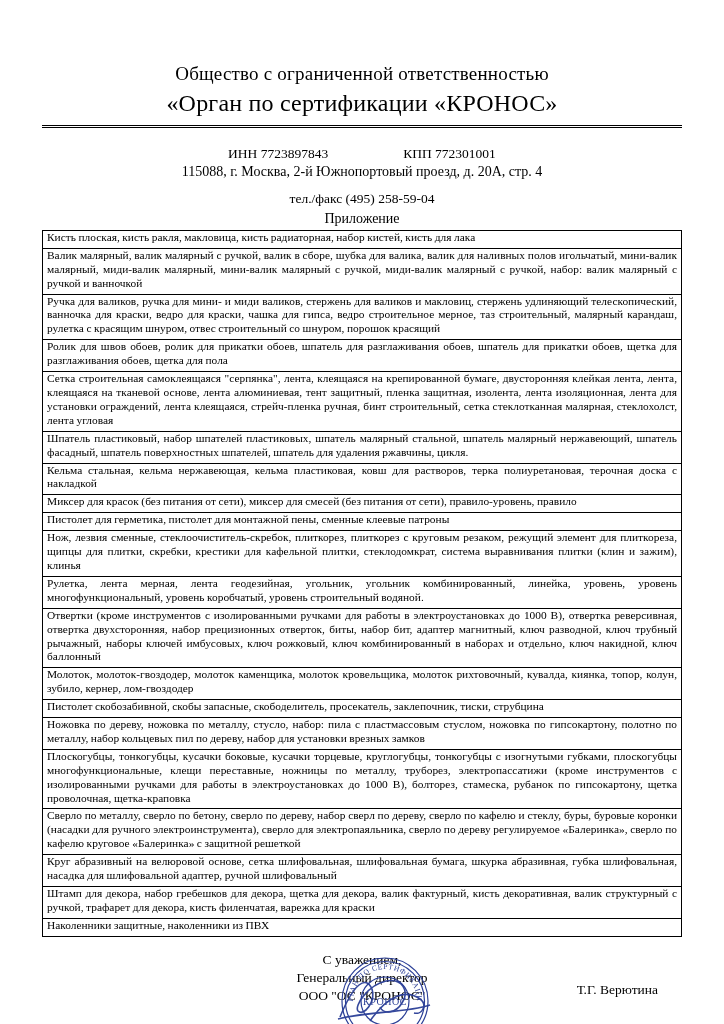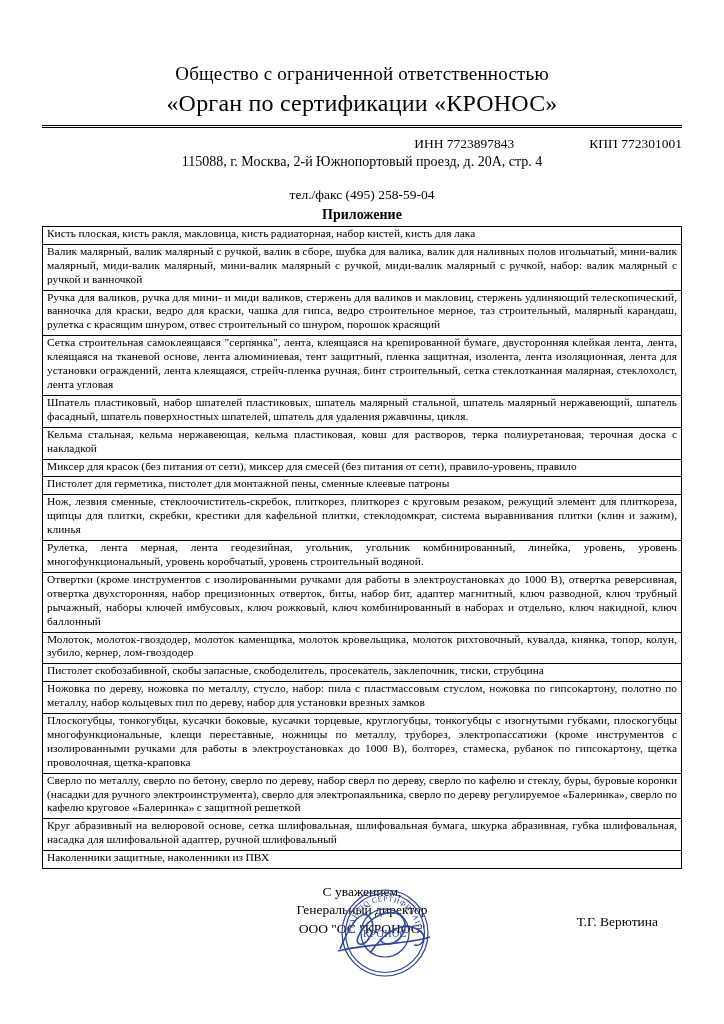--- a/index.html
+++ b/index.html
@@ -40,39 +40,39 @@
     border: 0;
     border-top: 1px solid #000;
     margin: 6px 0 0 0;
     height: 0;
   }
   .rule.thin {
     margin-top: 1px;
   }
   .req-row {
     display: flex;
-    justify-content: flex-end;
+    justify-content: center;
     gap: 75px;
     font-size: 13.5px;
-    margin-top: 8px;
+    margin-top: 18px;
   }
   .addr {
     font-size: 14px;
     text-align: center;
     margin-top: 2px;
   }
   .phone {
     font-size: 13.5px;
     text-align: center;
-    margin-top: 17px;
+    margin-top: 11px;
   }
   .appendix-title {
     text-align: center;
     font-size: 14px;
-    font-weight: bold;
+    font-weight: normal;
     margin-top: 4px;
     margin-bottom: 3px;
   }
   table.items {
     width: 100%;
     border-collapse: collapse;
     table-layout: fixed;
   }
   table.items td {
     border: 1px solid #000;
@@ -132,20 +132,23 @@
       <tr>
           <td>Кисть плоская, кисть ракля, макловица, кисть радиаторная, набор кистей, кисть для лака</td>
         </tr>
       <tr>
           <td>Валик малярный, валик малярный с ручкой, валик в сборе, шубка для валика, валик для наливных полов игольчатый, мини-валик малярный, миди-валик малярный, мини-валик малярный с ручкой, миди-валик малярный с ручкой, набор: валик малярный с ручкой и ванночкой</td>
         </tr>
       <tr>
           <td>Ручка для валиков, ручка для мини- и миди валиков, стержень для валиков и макловиц, стержень удлиняющий телескопический, ванночка для краски, ведро для краски, чашка для гипса, ведро строительное мерное, таз строительный, малярный карандаш, рулетка с красящим шнуром, отвес строительный со шнуром, порошок красящий</td>
         </tr>
       <tr>
+          <td>Ролик для швов обоев, ролик для прикатки обоев, шпатель для разглаживания обоев, шпатель для прикатки обоев, щетка для разглаживания обоев, щетка для пола</td>
+        </tr>
+      <tr>
           <td>Сетка строительная самоклеящаяся "серпянка", лента, клеящаяся на крепированной бумаге, двусторонняя клейкая лента, лента, клеящаяся на тканевой основе, лента алюминиевая, тент защитный, пленка защитная, изолента, лента изоляционная, лента для установки ограждений, лента клеящаяся, стрейч-пленка ручная, бинт строительный, сетка стеклотканная малярная, стеклохолст, лента угловая</td>
         </tr>
       <tr>
           <td>Шпатель пластиковый, набор шпателей пластиковых, шпатель малярный стальной, шпатель малярный нержавеющий, шпатель фасадный, шпатель поверхностных шпателей, шпатель для удаления ржавчины, цикля.</td>
         </tr>
       <tr>
           <td>Кельма стальная, кельма нержавеющая, кельма пластиковая, ковш для растворов, терка полиуретановая, терочная доска с накладкой</td>
         </tr>
       <tr>
           <td>Миксер для красок (без питания от сети), миксер для смесей (без питания от сети), правило-уровень, правило</td>
@@ -172,20 +175,23 @@
           <td>Ножовка по дереву, ножовка по металлу, стусло, набор: пила с пластмассовым стуслом, ножовка по гипсокартону, полотно по металлу, набор кольцевых пил по дереву, набор для установки врезных замков</td>
         </tr>
       <tr>
           <td>Плоскогубцы, тонкогубцы, кусачки боковые, кусачки торцевые, круглогубцы, тонкогубцы с изогнутыми губками, плоскогубцы многофункциональные, клещи переставные, ножницы по металлу, труборез, электропассатижи (кроме инструментов с изолированными ручками для работы в электроустановках до 1000 В), болторез, стамеска, рубанок по гипсокартону, щетка проволочная, щетка-краповка</td>
         </tr>
       <tr>
           <td>Сверло по металлу, сверло по бетону, сверло по дереву, набор сверл по дереву, сверло по кафелю и стеклу, буры, буровые коронки (насадки для ручного электроинструмента), сверло для электропаяльника, сверло по дереву регулируемое «Балеринка», сверло по кафелю круговое «Балеринка» с защитной решеткой</td>
         </tr>
       <tr>
           <td>Круг абразивный на велюровой основе, сетка шлифовальная, шлифовальная бумага, шкурка абразивная, губка шлифовальная, насадка для шлифовальной адаптер, ручной шлифовальный</td>
+        </tr>
+      <tr>
+          <td>Штамп для декора, набор гребешков для декора, щетка для декора, валик фактурный, кисть декоративная, валик структурный с ручкой, трафарет для декора, кисть филенчатая, варежка для краски</td>
         </tr>
       <tr>
           <td>Наколенники защитные, наколенники из ПВХ</td>
         </tr>
     </tbody>
   </table>
 
   <div class="footer">
     <div class="footer-left">
       <div>С уважением,</div>

